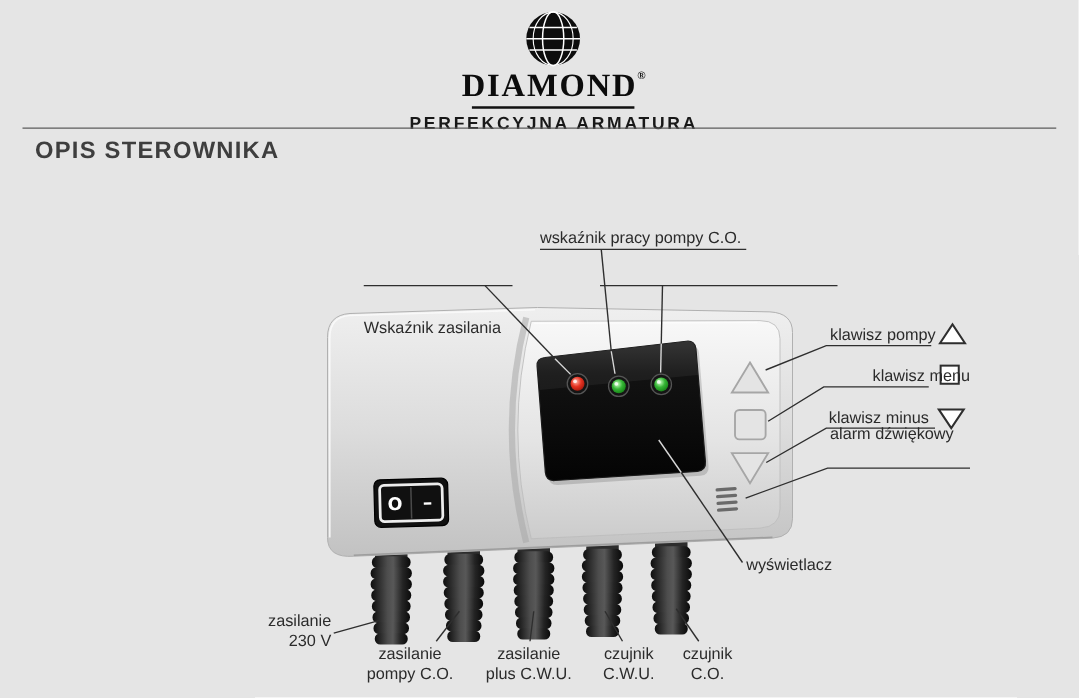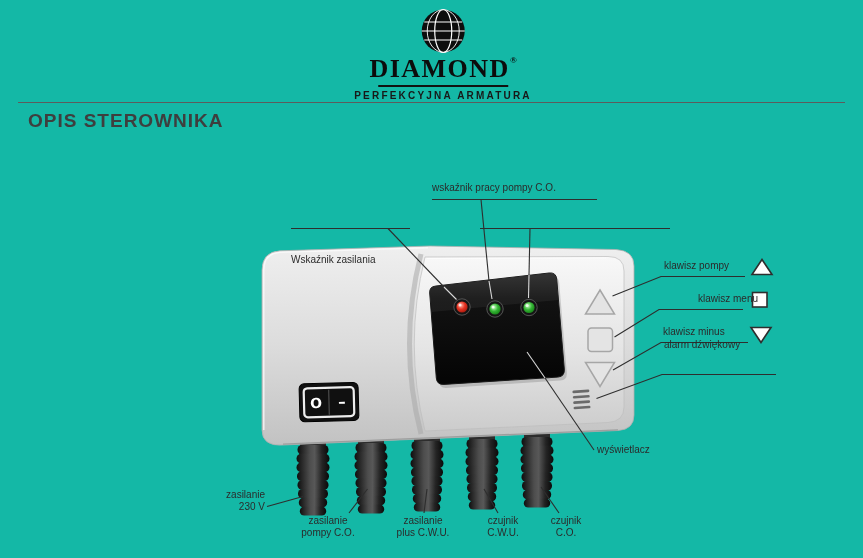--- a/index.html
+++ b/index.html
@@ -1,46 +1,46 @@
 <!DOCTYPE html>
 <html><head>
 <meta charset="utf-8">
 <style>
   * { margin:0; padding:0; box-sizing:border-box; }
   html,body { background:#ffffff; }
   .page {
-    position:relative; width:863px; height:558px; background:#14b8a6;
+    position:relative; width:863px; height:558px; background:#e5e5e5;
     overflow:hidden; font-family:"Liberation Sans", sans-serif; color:#2b2b2b;
   }
   
   .brand {
     position:absolute; left:443px; top:8px; transform:translateX(-50%);
     display:flex; flex-direction:column; align-items:center;
   }
   .brand-name {
     font-family:"Liberation Serif", serif; font-weight:bold; font-size:26px;
     letter-spacing:1.5px; color:#0c0c0c; line-height:1; margin-top:2px; white-space:nowrap;
   }
   .brand-name sup { font-size:9px; vertical-align:top; letter-spacing:0; }
   .brand-underline { width:130px; height:2px; background:#111; margin-top:3px; }
   .brand-tagline {
-    font-size:10px; font-weight:bold; letter-spacing:2.2px; color:#181818;
+    font-size:14px; font-weight:bold; letter-spacing:2.2px; color:#181818;
     margin-top:3px; white-space:nowrap;
   }
   .header-divider {
     position:absolute; left:18px; right:18px; top:102px; height:1px; background:#5c5c5c;
   }
   .page-title {
     position:absolute; left:28px; top:110px; font-size:19px; font-weight:bold;
     letter-spacing:1px; color:#3e3e3e; white-space:nowrap;text-align:right;
   }
   
   .diagram { position:absolute; left:0; top:0; }
   .lbl {
-    position:absolute; font-size:10px; line-height:1.22; color:#2b2b2b; white-space:nowrap;
+    position:absolute; font-size:13px; line-height:1.22; color:#2b2b2b; white-space:nowrap;
   }
   .lbl.center { text-align:center; }
   .lbl.right  { text-align:right; }
 </style>
 </head>
 <body>
 
 <div class="page">
 
   <header class="brand">

